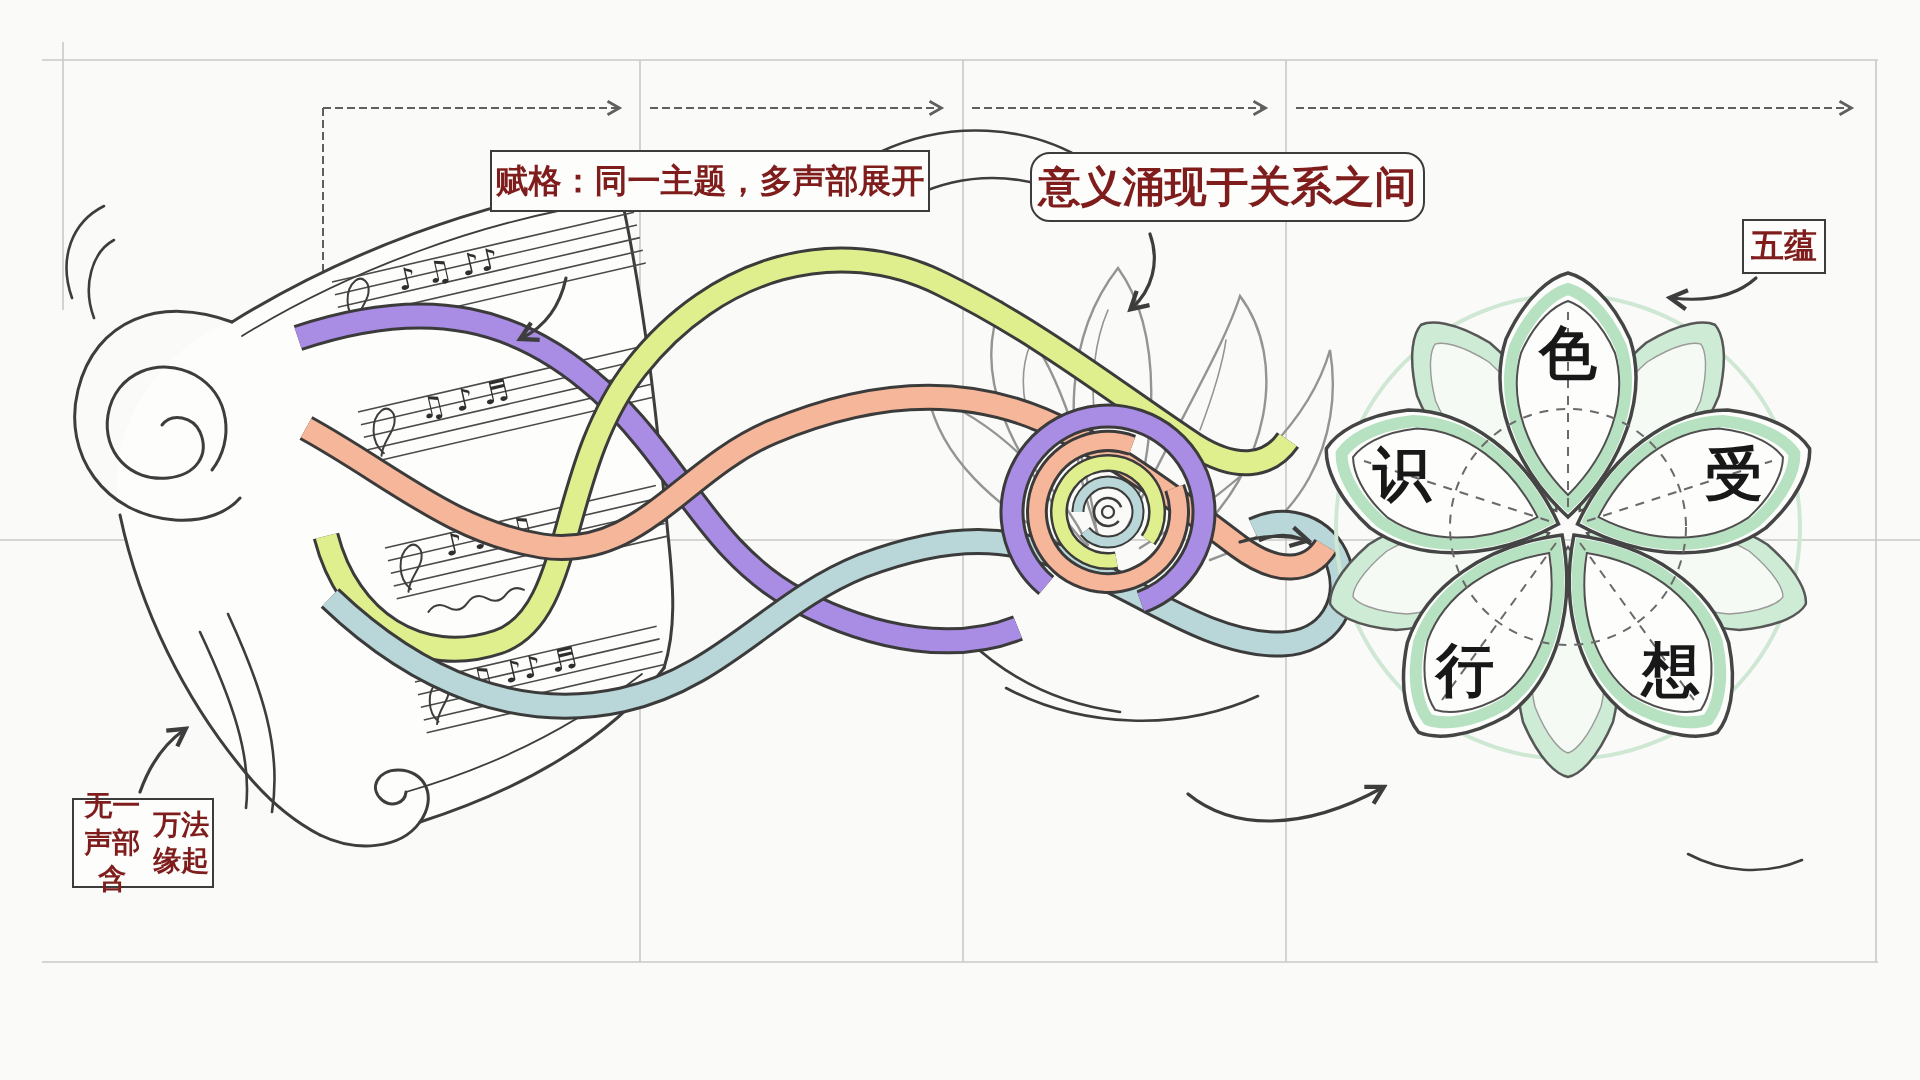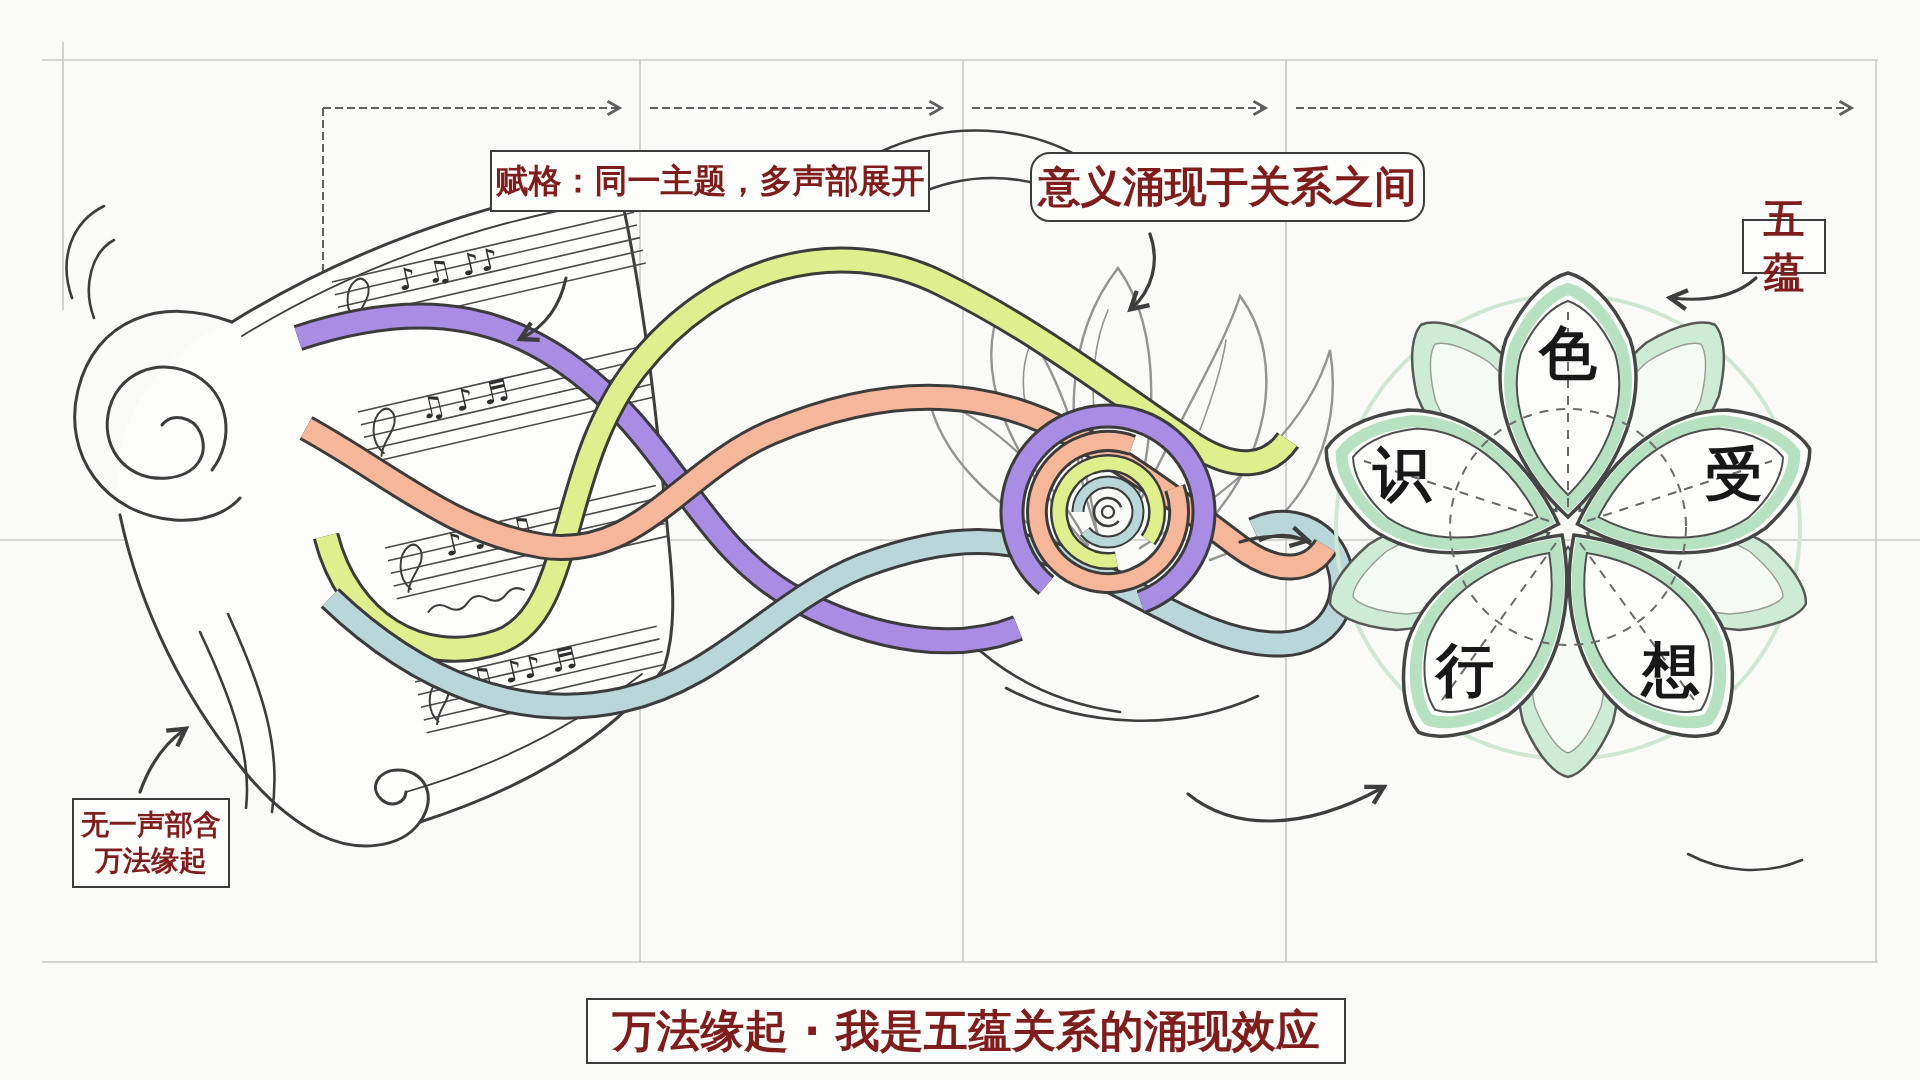--- a/index.html
+++ b/index.html
@@ -4,23 +4,23 @@
 <style>
   html,body{margin:0;padding:0;background:#e8e8e6;}
   .stage{position:relative;width:1920px;height:1080px;background:#fafaf8;
          font-family:"DejaVu Sans",sans-serif;overflow:hidden;}
   .stage svg{position:absolute;left:0;top:0;}
   .box{position:absolute;background:#fdfdfb;border:2px solid #3c3c3c;color:#7f1d1d;
        display:flex;align-items:center;justify-content:center;text-align:center;
        box-sizing:border-box;z-index:5;line-height:1.3;}
   .box.fugue{left:490px;top:150px;width:440px;height:62px;font-size:33px;font-weight:600;}
   .box.meaning{left:1030px;top:152px;width:395px;height:70px;font-size:42px;font-weight:700;border-radius:20px;}
-  .box.wuyun{left:1742px;top:219px;width:84px;height:55px;font-size:41px;font-weight:600;justify-content:flex-end;}
-  .box.novoice{left:72px;top:798px;width:158px;height:90px;font-size:28px;font-weight:600;
-               flex-direction:column;}
+  .box.wuyun{left:1742px;top:219px;width:84px;height:55px;font-size:33px;font-weight:600;}
+  .box.novoice{left:72px;top:798px;width:142px;height:90px;font-size:28px;font-weight:600;
+               flex-direction:row;}
   .box.title{left:586px;top:998px;width:760px;height:66px;font-size:44px;font-weight:700;
              border-width:2.5px;}
   
   .ink{stroke:#3d3d3d;fill:none;stroke-linecap:round;stroke-linejoin:round;}
   .grid{stroke:#c9c9c5;stroke-width:1.6;fill:none;}
   .rail{stroke:#5f5f5f;stroke-width:2;fill:none;stroke-dasharray:8 4;}
   .ghost{stroke:#949494;stroke-width:2.4;fill:none;stroke-linecap:round;}
   .rOut{stroke:#3b3b3b;stroke-width:27;fill:none;}
   .rCol{stroke-width:21;fill:none;}
   .staffln{stroke:#4a4a4a;stroke-width:1.6;fill:none;}
@@ -260,17 +260,14 @@
 <div class="box meaning">
   <span>意义涌现于关系之间</span>
 </div>
 <div class="box wuyun">
   <span>五蕴</span>
 </div>
 <div class="box novoice">
   <span>无一声部含</span>
   <span>万法缘起</span>
 </div>
-<div class="box title">
-  <span>万法缘起 · 我是五蕴关系的涌现效应</span>
-</div>
 
 </div>
 
 </body></html>

